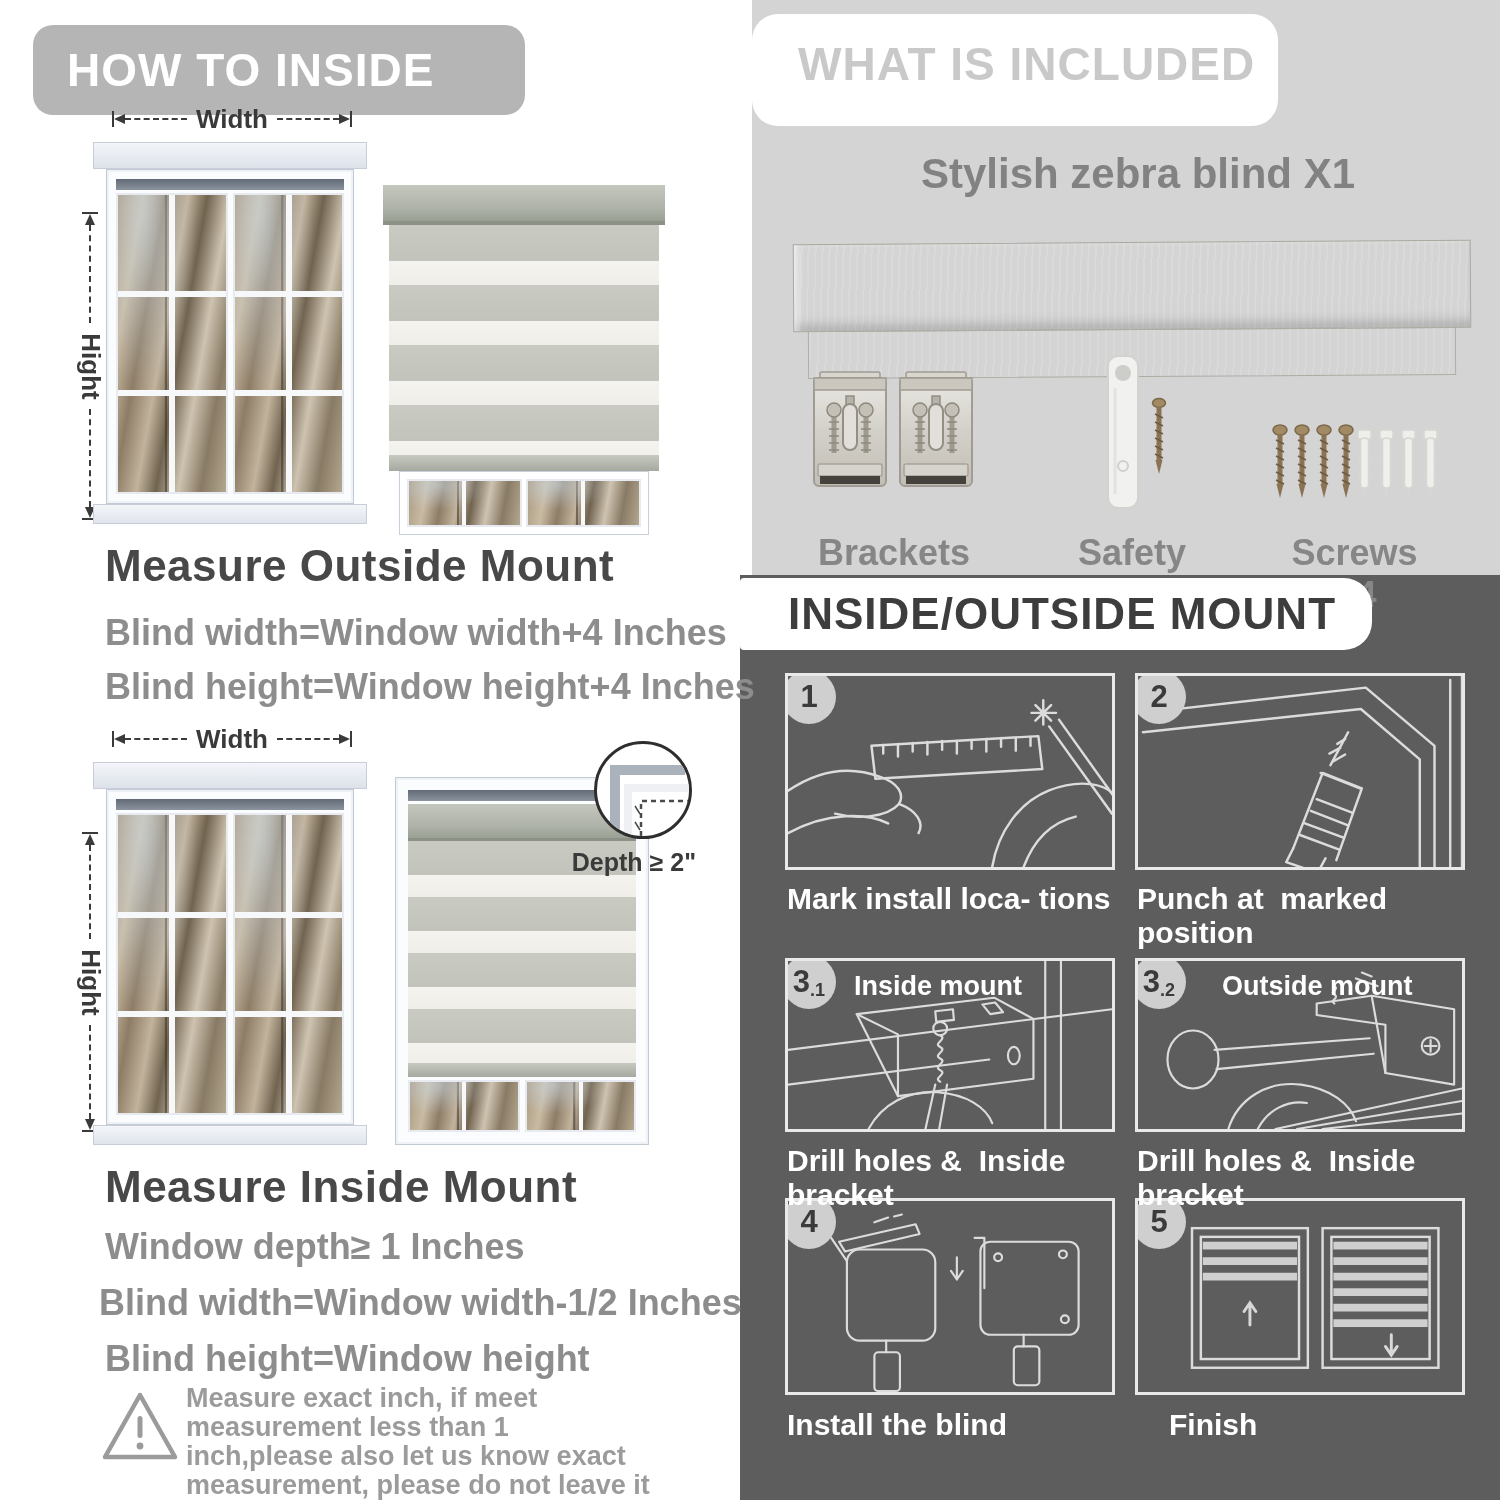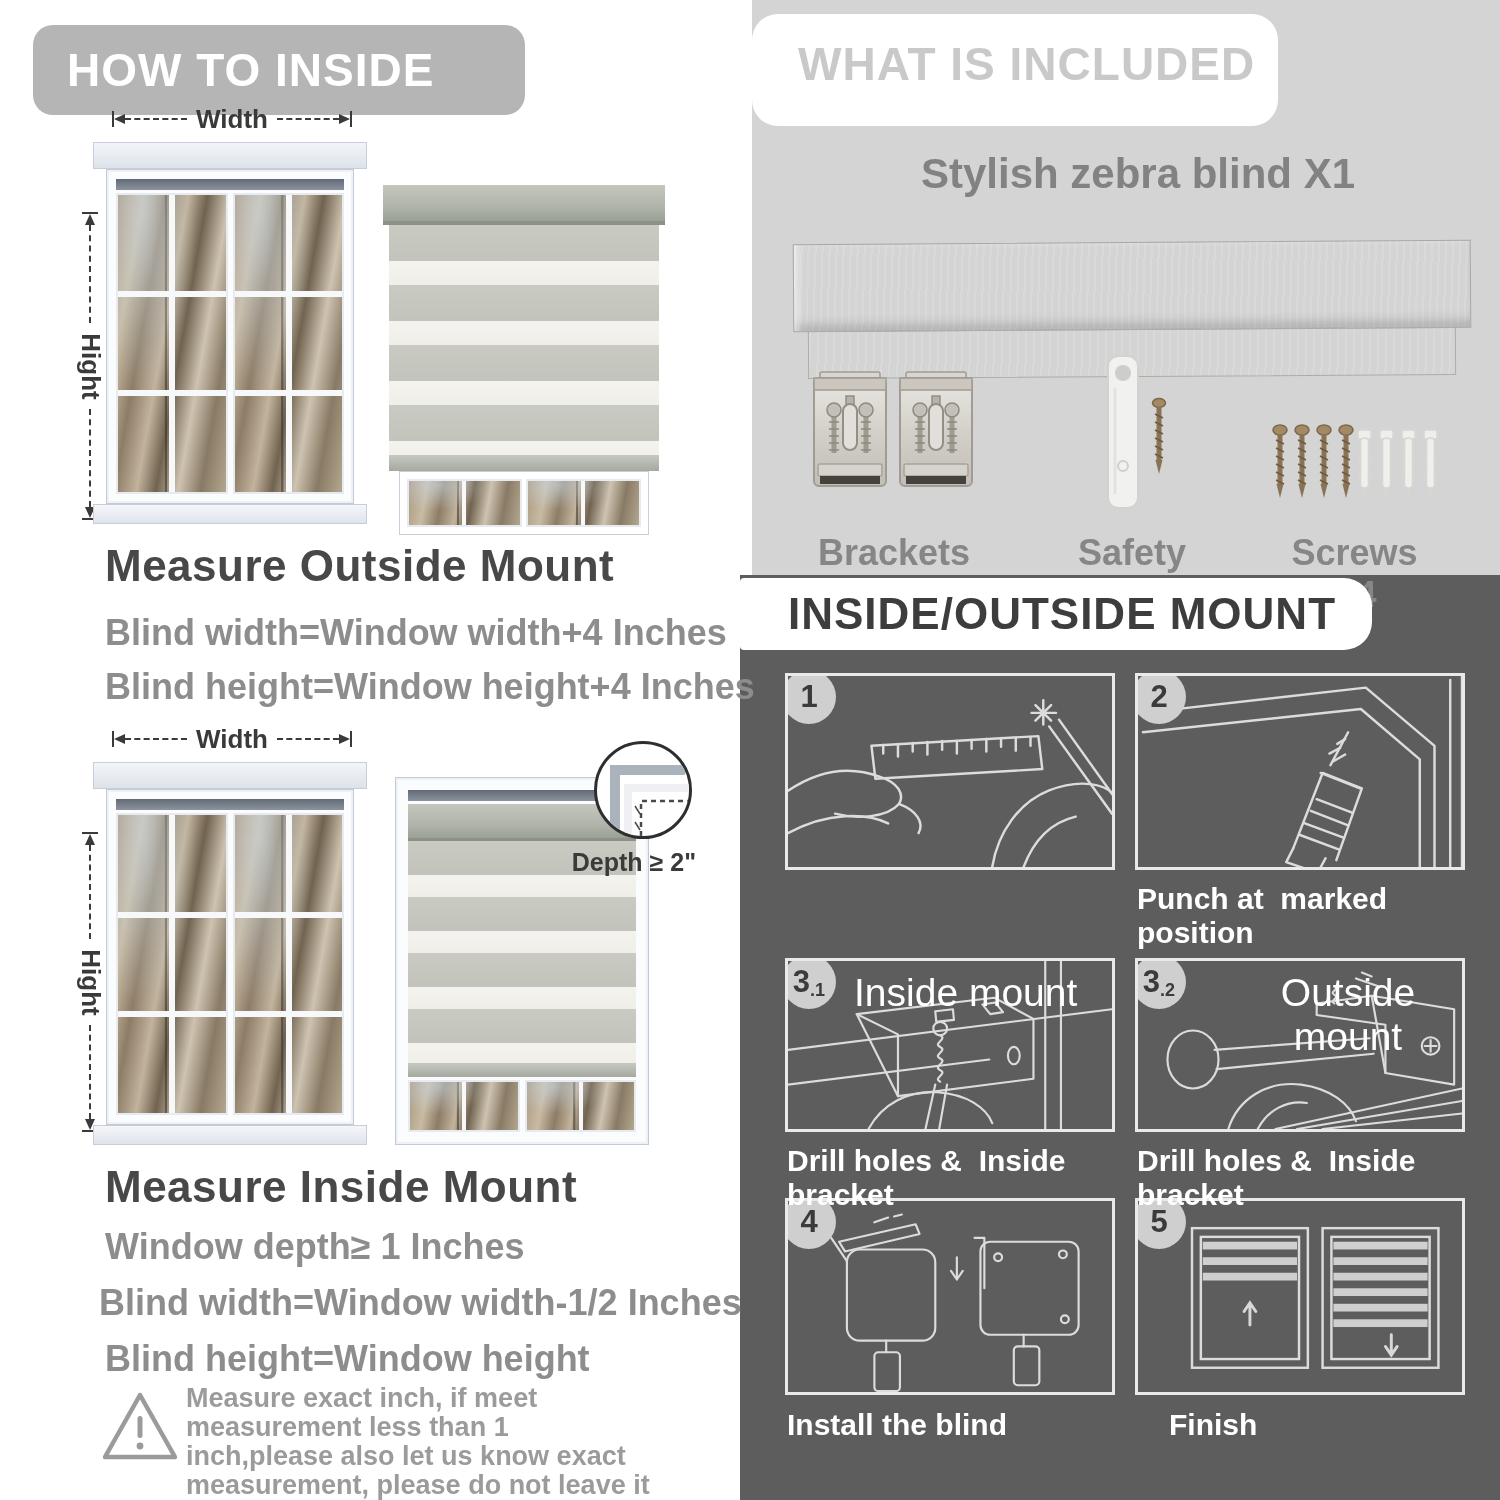--- a/index.html
+++ b/index.html
@@ -19,21 +19,21 @@
   .sec-light{left:752px;top:0;width:748px;height:575px;background:#d4d4d4;}
   .sec-dark{left:740px;top:575px;width:760px;height:925px;background:#5d5d5d;}
 
   
   .h-title{font-size:44px;font-weight:bold;color:#484848;letter-spacing:.5px;}
   .h-line{font-size:36px;font-weight:bold;color:#8d8d8d;}
   .warn-text{font-size:27px;font-weight:bold;color:#9b9b9b;line-height:29px;}
   .prod-label{font-size:42px;font-weight:bold;color:#828282;text-align:center;}
   .item-label{font-size:36px;font-weight:bold;color:#868686;text-align:center;}
   .cap{font-size:30px;font-weight:bold;color:#ffffff;white-space:pre-wrap;}
-  .plabel{font-size:39px;font-weight:normal;color:#ffffff;text-align:center;}
+  .plabel{font-size:27px;font-weight:bold;color:#ffffff;text-align:center;}
   .depth-label{font-size:25px;font-weight:bold;color:#3a3a3a;text-align:right;}
 
   
   .dimh{display:flex;align-items:center;height:16px;}
   .dimh .tick{width:2px;height:16px;background:#3a3a3a;}
   .dimh .arrL{width:0;height:0;border-top:5px solid transparent;border-bottom:5px solid transparent;border-right:11px solid #3a3a3a;}
   .dimh .arrR{width:0;height:0;border-top:5px solid transparent;border-bottom:5px solid transparent;border-left:11px solid #3a3a3a;}
   .dimh .dash{flex:1;height:0;border-top:2px dashed #3a3a3a;}
   .dimh .lbl{padding:0 9px;font-weight:bold;font-size:26px;color:#3a3a3a;line-height:16px;}
   .dimv{display:flex;flex-direction:column;align-items:center;width:16px;}
@@ -375,21 +375,21 @@
         <ellipse cx="56" cy="102" rx="26" ry="30"></ellipse>
         <path d="M78,92 L236,80 M80,112 L240,96"></path>
         <path d="M92,174 C102,142 132,124 166,128 C196,132 216,148 222,166"></path>
         <path d="M122,174 C132,154 152,144 172,147"></path>
       </g>
     </svg>
     <div class="stepnum">
         <span>3</span>
         <span class="sub">.2</span>
       </div>
-    <div class="plabel abs" style="left:96px;top:10px;">Outside mount</div>
+    <div class="plabel abs" style="left:84px;top:10px;">Outside mount</div>
   </div>
 
   <div class="panel" style="left:785px;top:1198px;width:330px;height:197px;">
     <svg class="lineart" viewBox="0 0 330 197" preserveAspectRatio="none">
       <g stroke="#dcdcdc" stroke-width="2.2" fill="none" stroke-linecap="round" stroke-linejoin="round">
         <path d="M52,42 L130,24 L134,34 L58,52 Z"></path>
         <path d="M44,38 l16,24"></path>
         <path d="M88,22 l14,-5 M108,16 l8,-2"></path>
         <rect x="60" y="50" width="90" height="94" rx="13"></rect>
         <path d="M100,144 v12"></path>
@@ -433,19 +433,20 @@
         <path d="M114,128 v-20 M108,114 l6,-9 l6,9"></path>
         <path d="M258,138 v20 M252,150 l6,9 l6,-9"></path>
       </g>
     </svg>
     <div class="stepnum">
         <span>5</span>
         <span class="sub"></span>
       </div>
   </div>
 
+  <div class="abs cap" style="left:787px;top:882px;width:345px;">Mark install loca- tions</div>
   <div class="abs cap" style="left:1137px;top:882px;width:360px;">Punch at  marked position</div>
   <div class="abs cap" style="left:787px;top:1144px;width:345px;">Drill holes &amp;  Inside bracket</div>
   <div class="abs cap" style="left:1137px;top:1144px;width:360px;">Drill holes &amp;  Inside bracket</div>
   <div class="abs cap" style="left:787px;top:1408px;width:345px;">Install the blind</div>
   <div class="abs cap" style="left:1137px;top:1408px;width:360px;margin-left:32px;">Finish</div>
 
 </div>
 
 </body></html>

